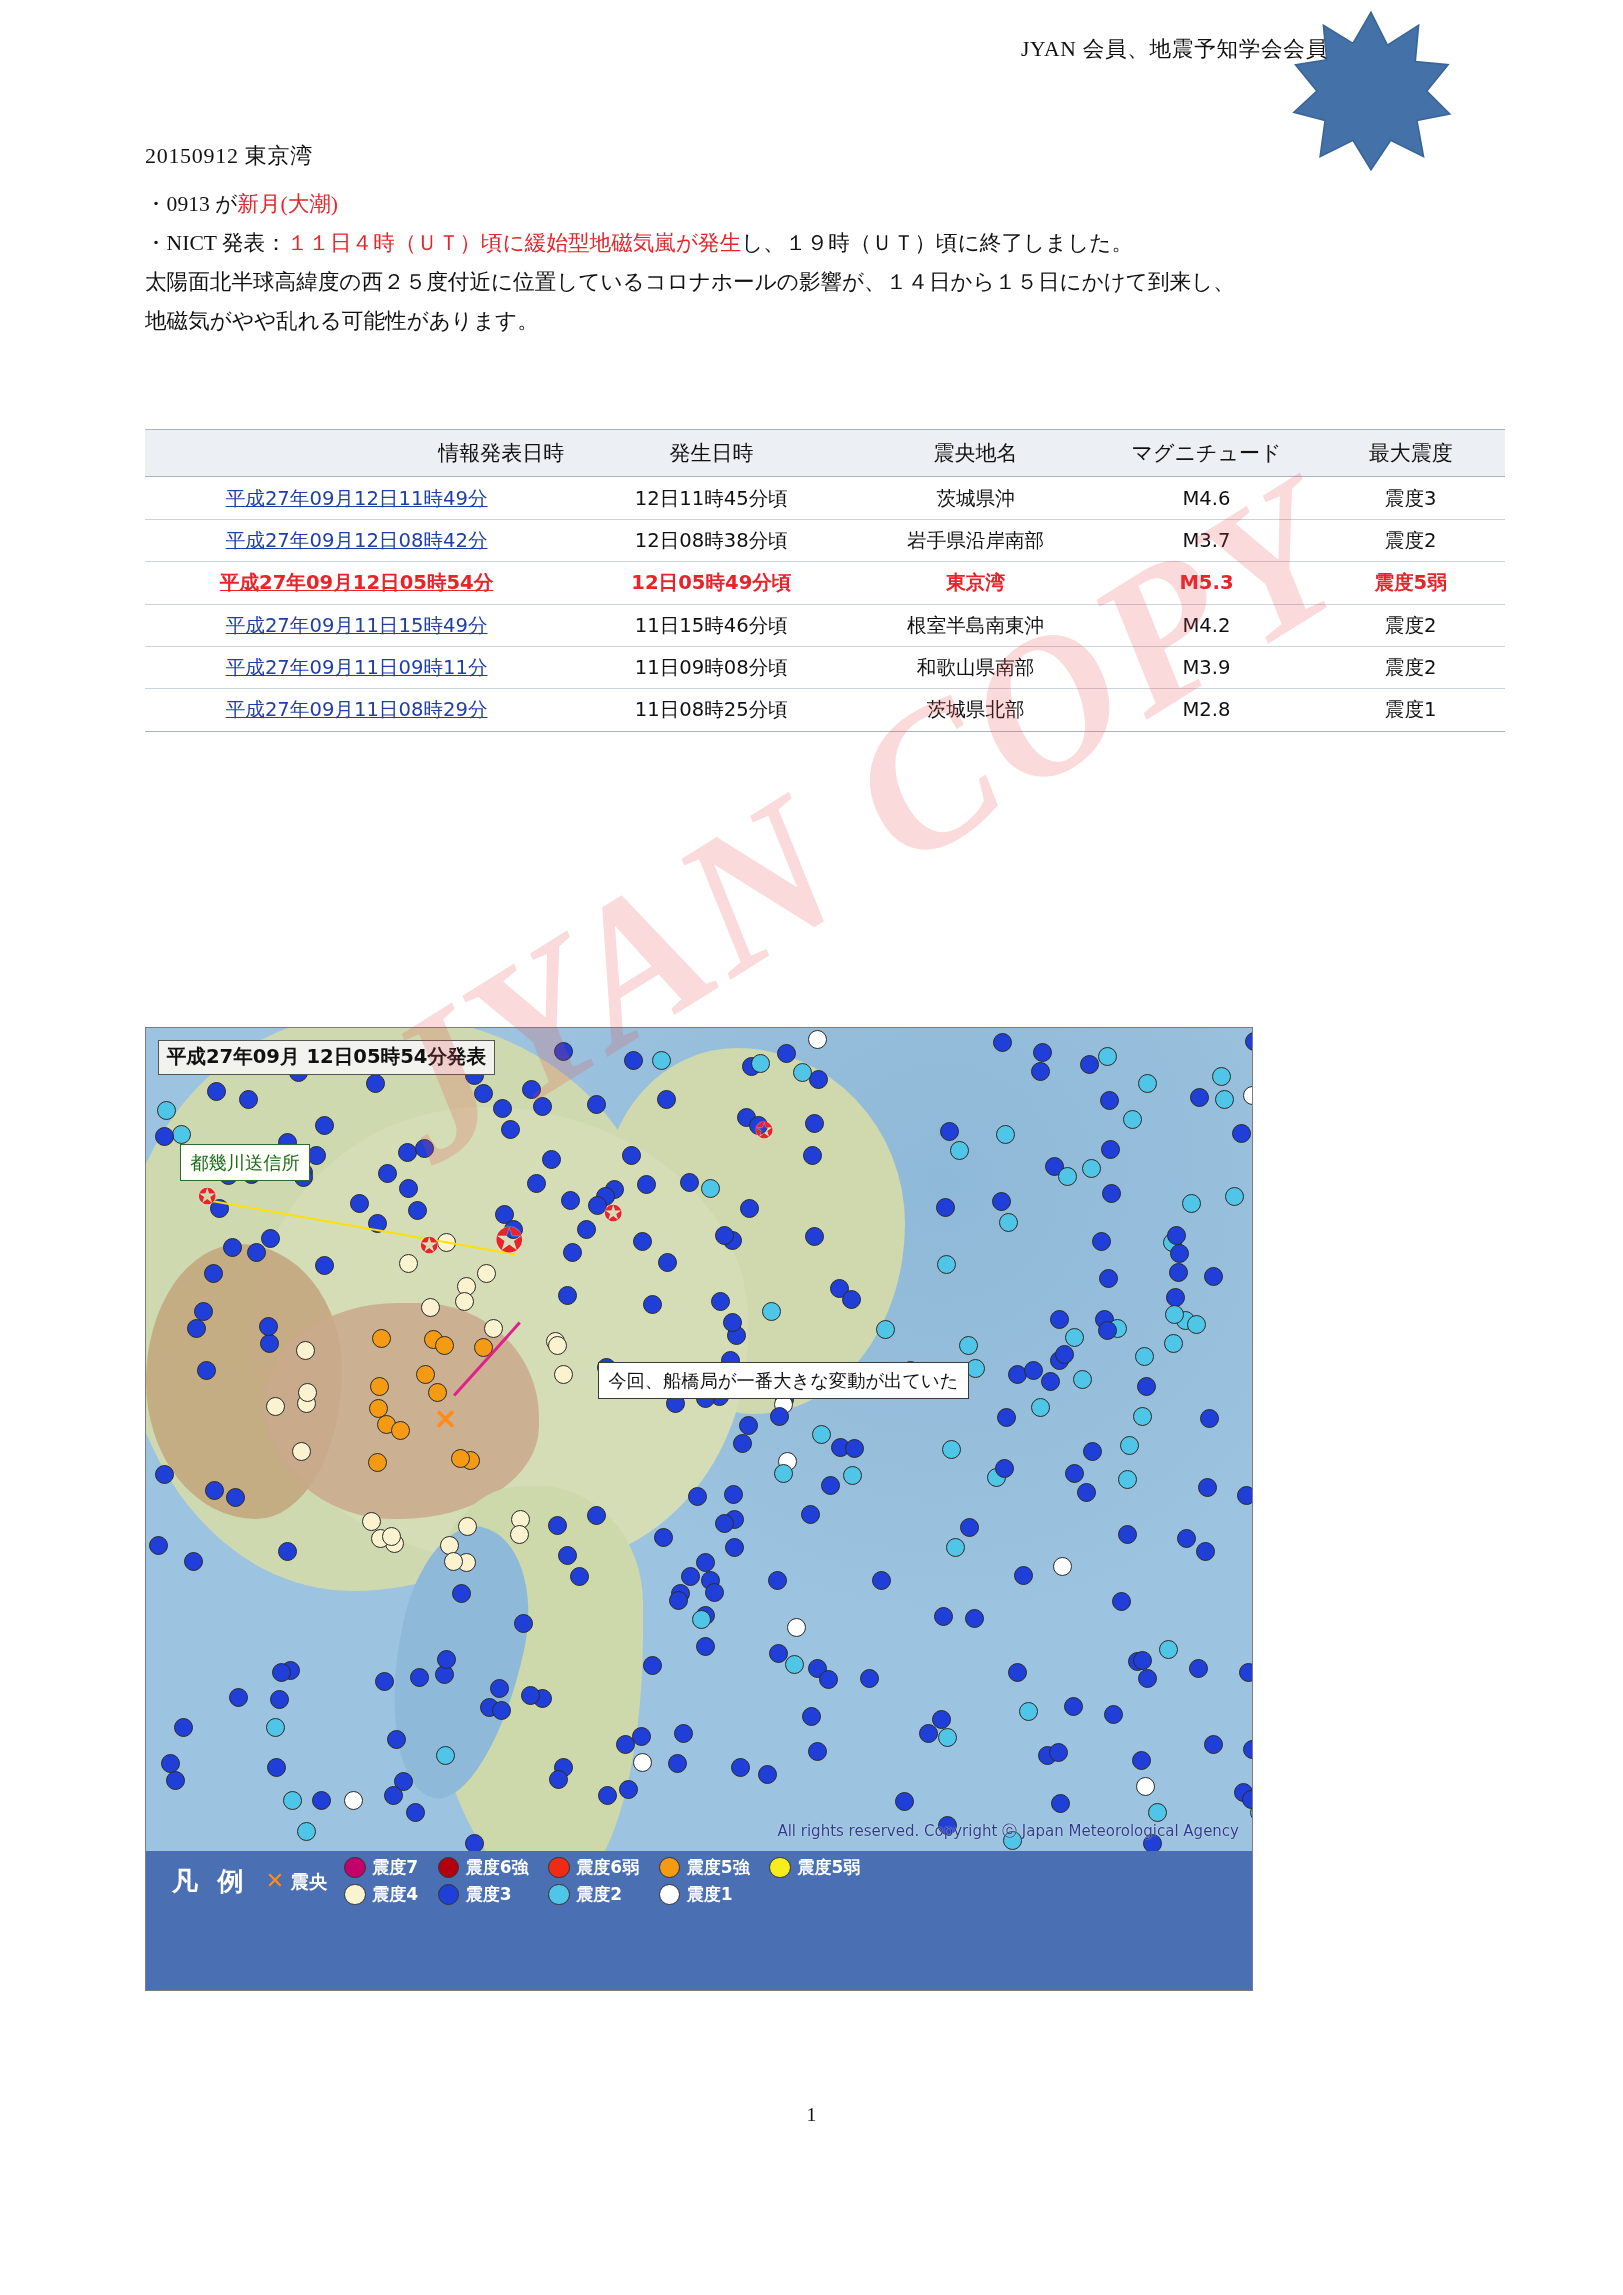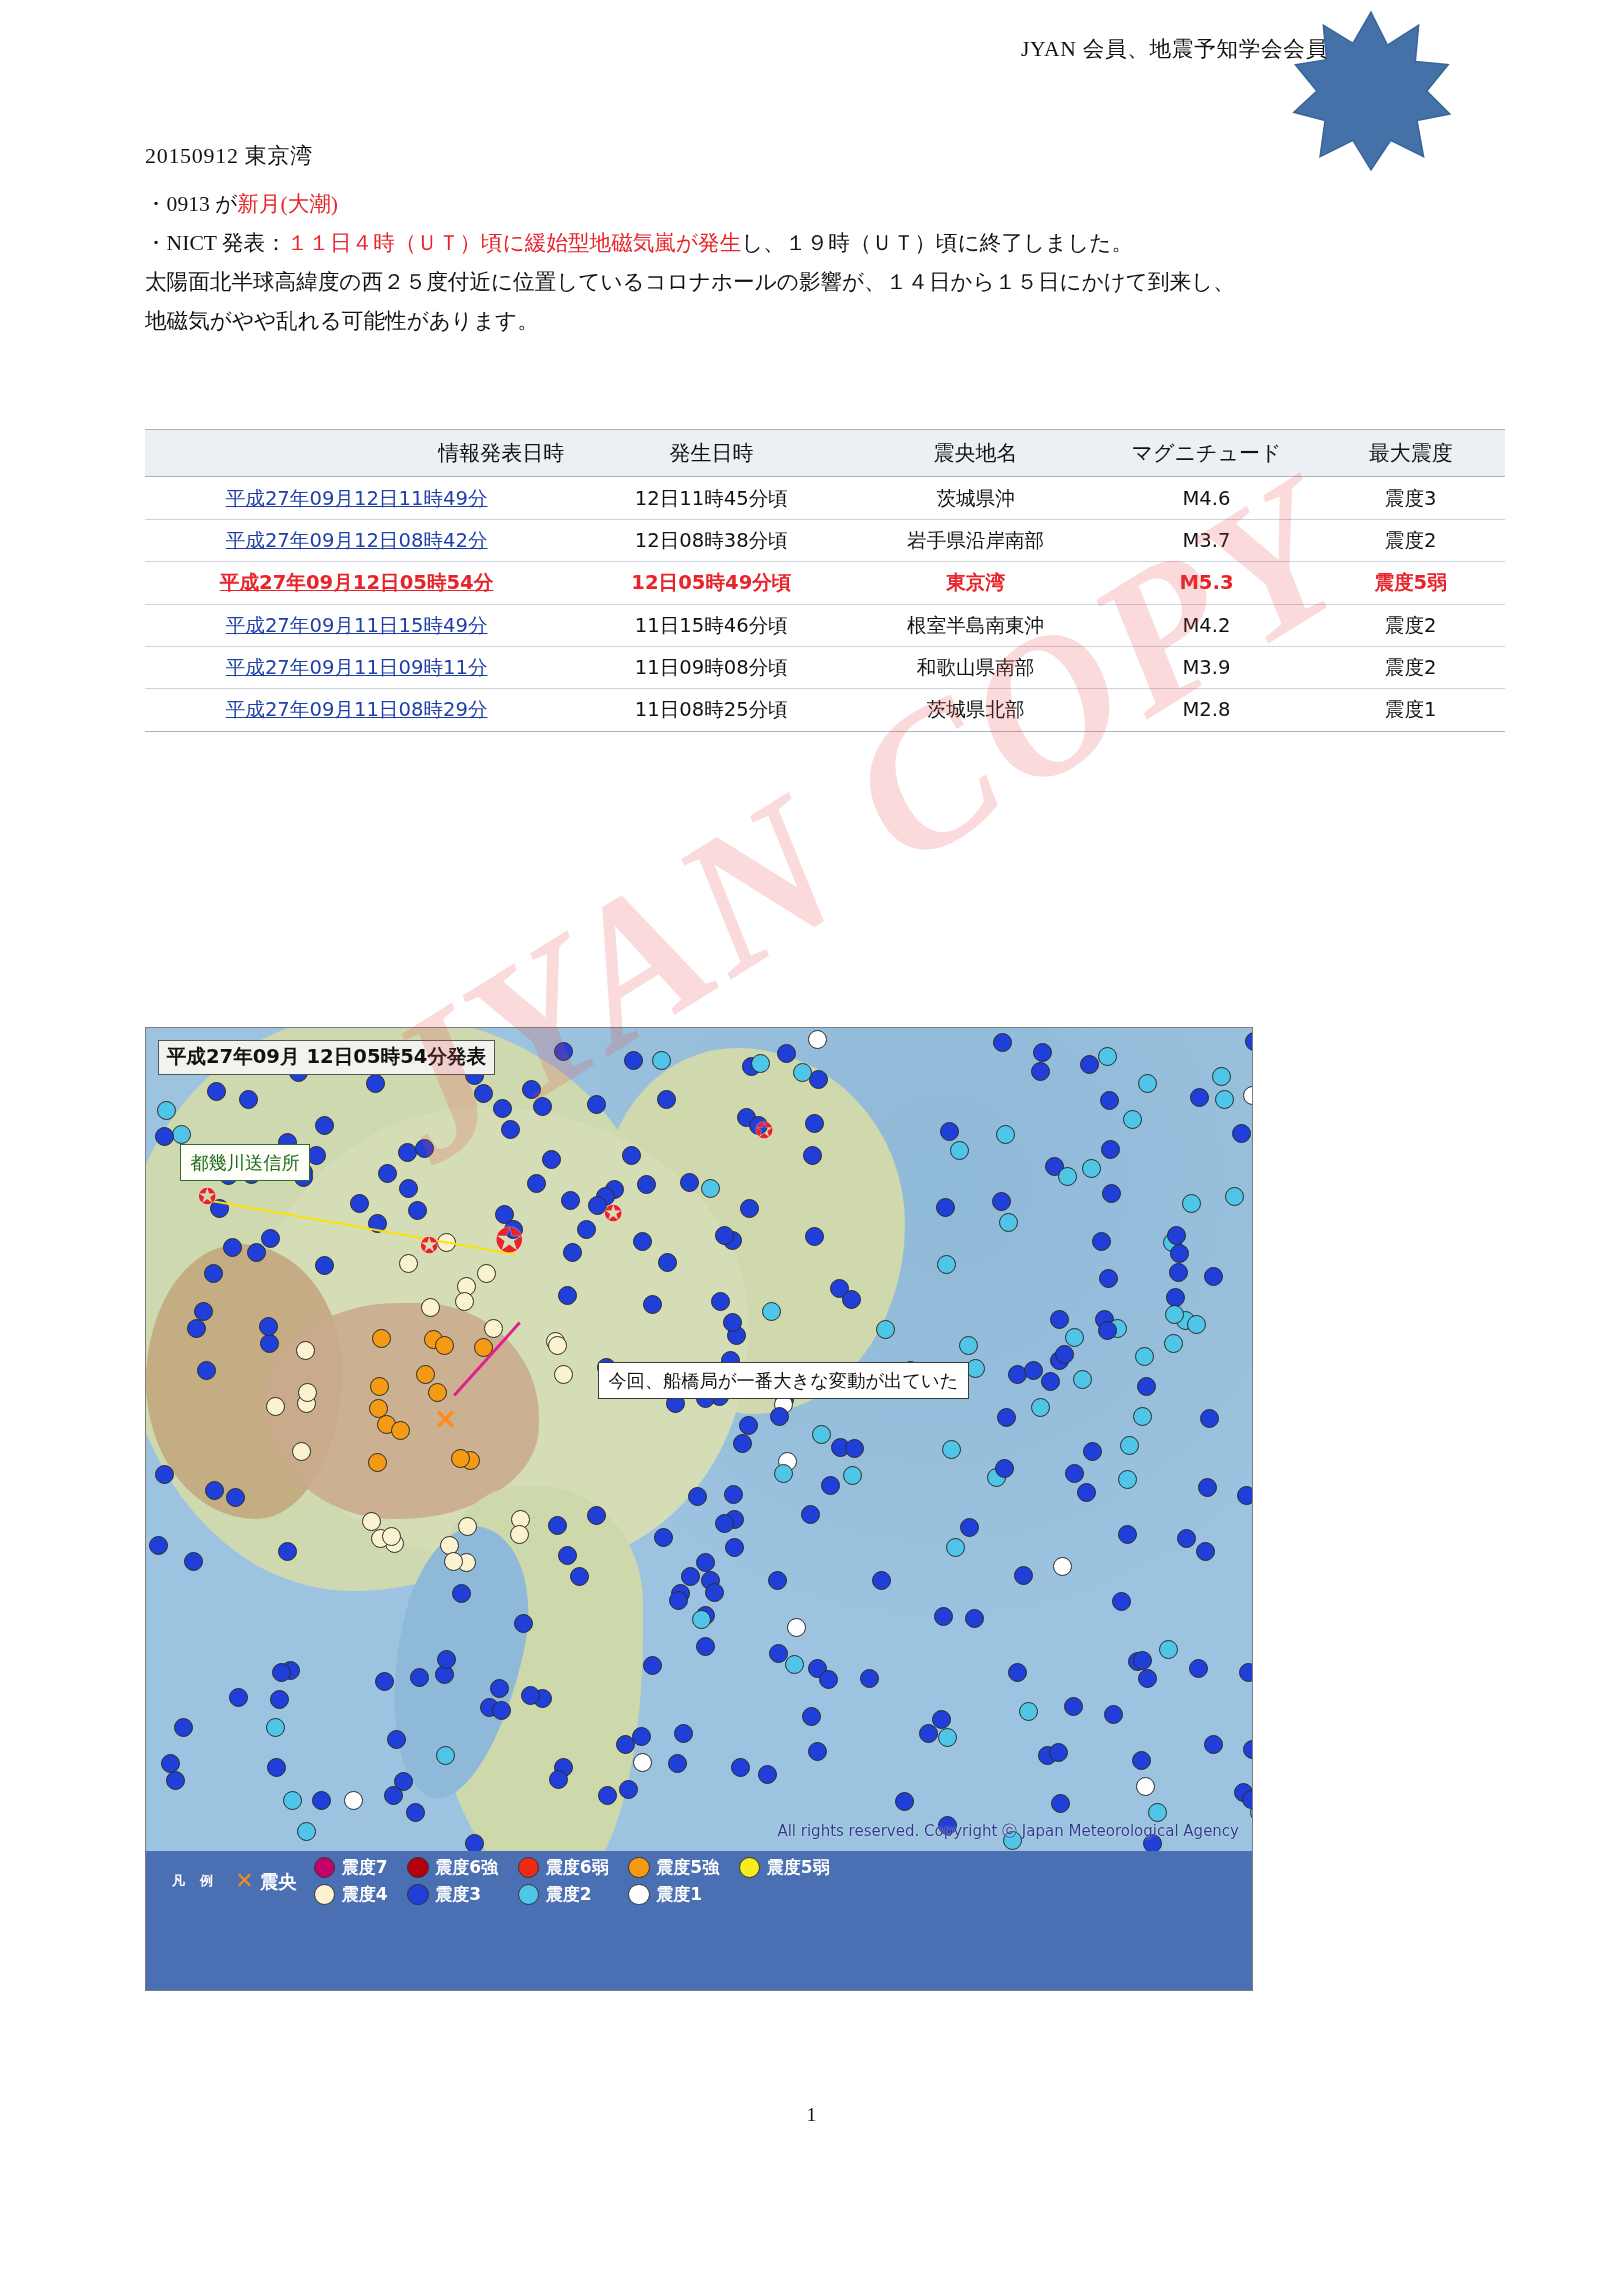--- a/index.html
+++ b/index.html
@@ -228,21 +228,21 @@
     padding-top: 9.2px;
     letter-spacing: 0px;
   }
   .legend-body {
     display: flex;
     align-items: center;
     padding: 5.2px 19.6px 0 26px;
     gap: 17px;
   }
   .legend-word {
-    font-size: 13px;
+    font-size: 26px;
     font-weight: bold;
     letter-spacing: 5.2px;
     white-space: nowrap;
   }
   .legend-epi {
     display: flex; align-items: center; gap: 6.5px;
     font-size: 18.3px; font-weight: bold; white-space: nowrap;
   }
   .legend-grid {
     display: grid;

